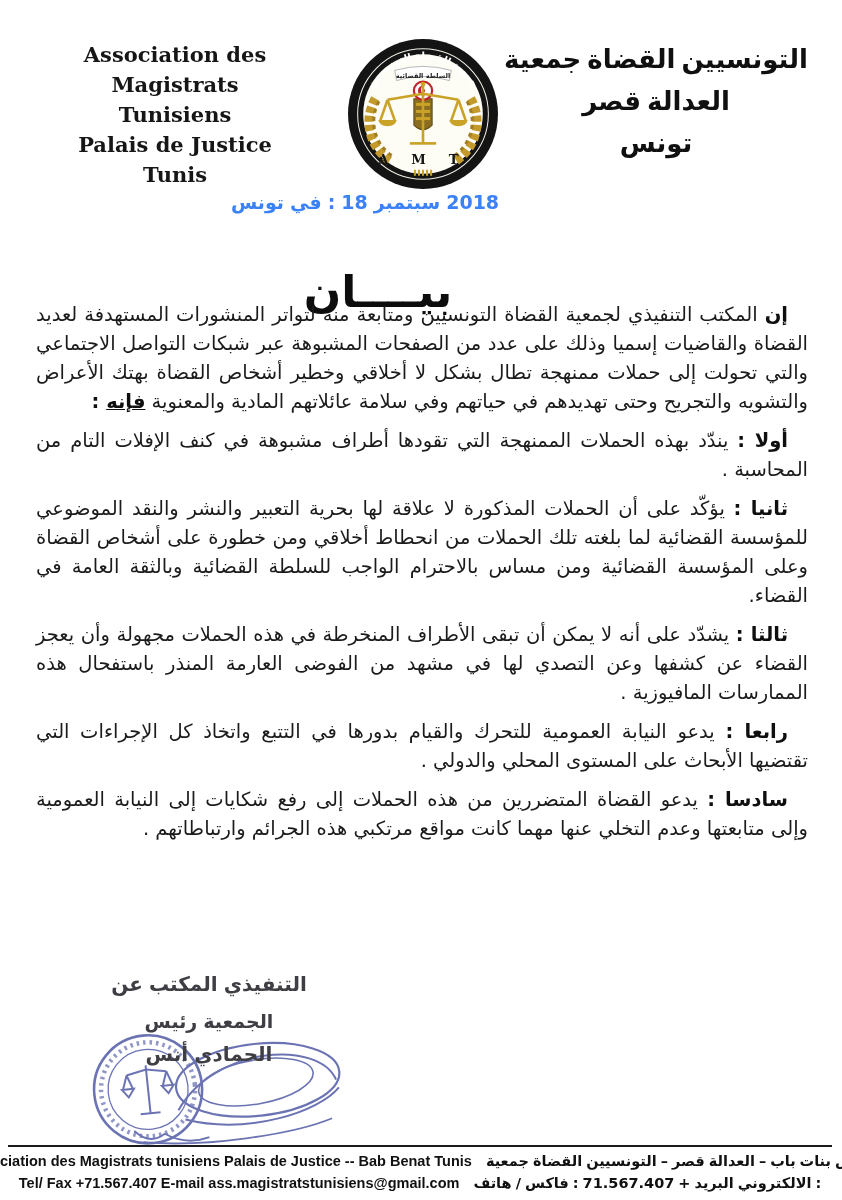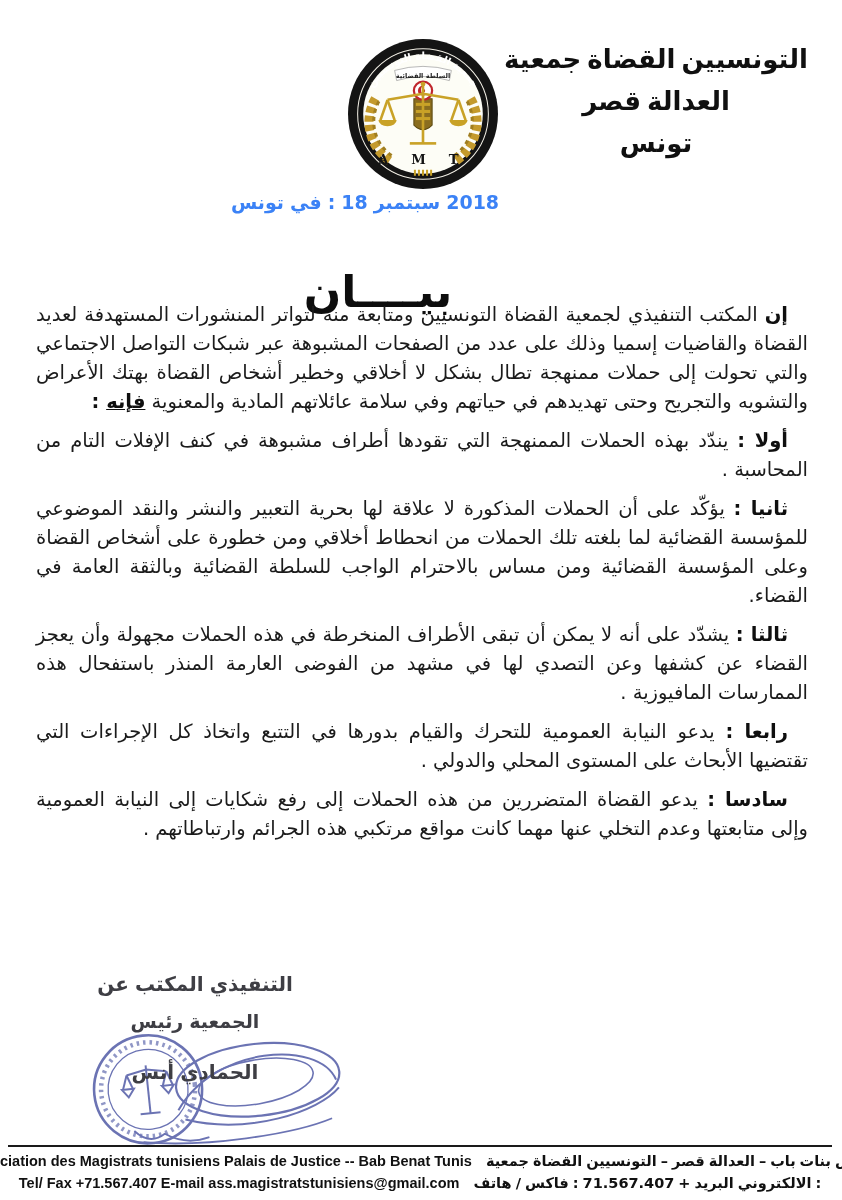--- a/index.html
+++ b/index.html
@@ -35,40 +35,46 @@
   .body-text{
     position:absolute;left:36px;top:300px;width:772px;
     direction:rtl;unicode-bidi:isolate;text-align:justify;
     font-size:19.5px;line-height:29px;color:#1b1b1b;
   }
   .body-text p{margin:0 0 10px 0;text-indent:20px;}
   .lead,.sec-label{font-weight:bold;color:#0f0f0f;}
   .emph{font-weight:bold;text-decoration:underline;color:#0f0f0f;}
   
   .signature{
-    position:absolute;left:50px;top:972px;width:290px;text-align:center;
+    position:absolute;left:64px;top:972px;width:290px;text-align:center;
     font-weight:bold;color:#3e3e44;z-index:2;
   }
   .signature .sig-line1{font-size:20px;letter-spacing:1px;}
   .signature .sig-line2{font-size:19px;margin-top:14px;}
-  .signature .sig-line3{font-size:20px;margin-top:28px;}
+  .signature .sig-line3{font-size:20px;margin-top:10px;}
   .stamp{position:absolute;left:78px;top:1018px;z-index:1;opacity:.82;}
   
   .footer-rule{position:absolute;left:8px;top:1145px;width:824px;border-top:2px solid #1a1a1a;}
   .footer{position:absolute;left:0;top:1150px;width:842px;font-weight:bold;color:#111;}
   .footer-line{display:flex;justify-content:center;align-items:baseline;gap:12px;line-height:22px;}
   .footer .fr{font-family:"Liberation Sans",sans-serif;font-size:14.5px;white-space:nowrap;}
   .footer .words{font-size:14.5px;white-space:nowrap;}
   .footer .words .w{margin:0 2px;}
 </style>
 </head>
 <body>
 
 <div class="page">
 
+  <div class="fr-header">
+    <div>Association des Magistrats</div>
+    <div>Tunisiens</div>
+    <div>Palais de Justice</div>
+    <div>Tunis</div>
+  </div>
 
   <div class="logo-wrap">
     <svg width="152" height="152" viewBox="0 0 150 150">
       <circle cx="75" cy="75" r="74" fill="#141414"></circle>
       <circle cx="75" cy="75" r="64.5" fill="none" stroke="#f5f2e8" stroke-width="1"></circle>
       <circle cx="75" cy="75" r="59" fill="#fdfdf6"></circle>
       <defs>
         <path id="arcTop" d="M 18,78 A 57,57 0 0 1 132,78"></path>
       </defs>
       <text font-size="10" font-weight="bold" fill="#ffffff" font-family="DejaVu Sans, sans-serif">

